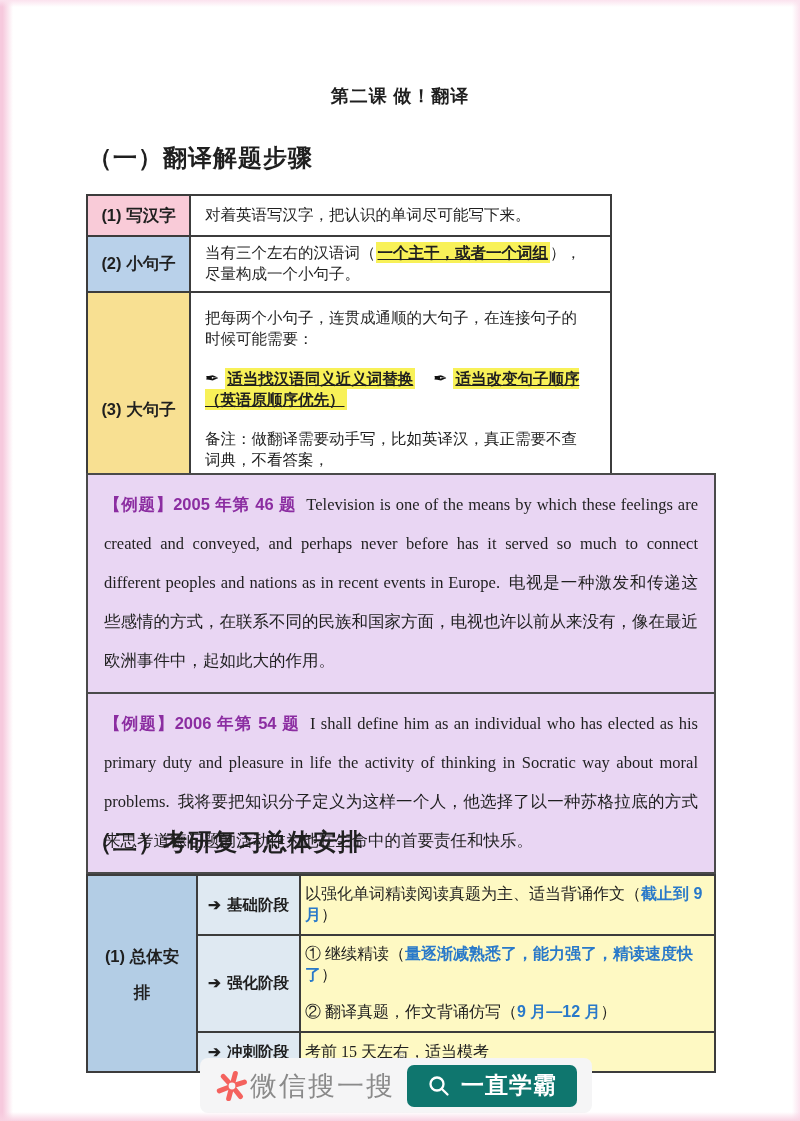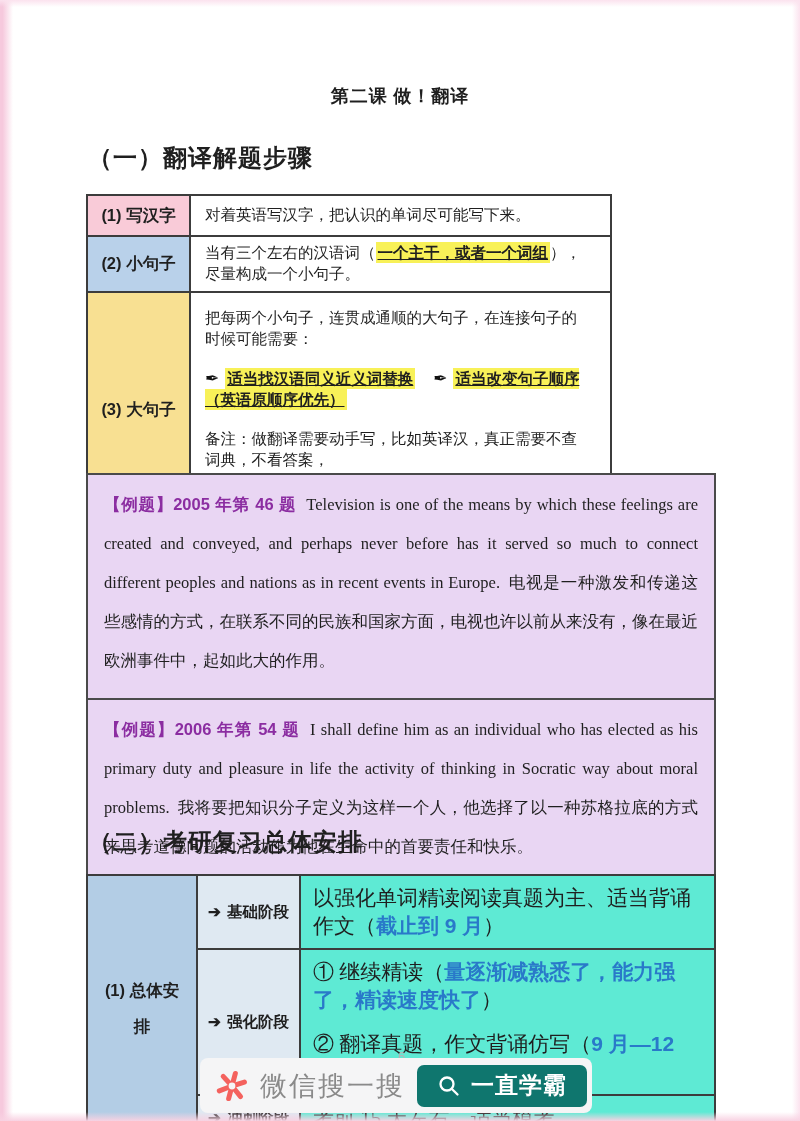--- a/index.html
+++ b/index.html
@@ -54,21 +54,21 @@
   }
   .pen { font-size:17px; margin-right:6px; color:#111; }
   .pen2 { margin-left:14px; }
 
   
   .example-box {
     position:absolute; left:86px; top:473px; width:630px;
     border:2px solid #4a4a4a; background:#e9d6f3;
   }
   .example {
-    padding:10px 16px 18px 16px;
+    padding:10px 16px 12px 16px;
     font-size:16.5px; line-height:39px; text-align:justify;
   }
   .example + .example { border-top:2px solid #4a4a4a; }
   .ex-tag {
     color:#8b2da1; font-weight:bold;
     font-family:"Liberation Sans", sans-serif;
     font-size:16.5px; margin-right:10px;
   }
   .ex-en { margin-right:8px; }
 
@@ -78,40 +78,40 @@
   .tbl2 .c1 {
     width:110px; background:#b3cde5; text-align:center;
     font-family:"Liberation Sans", sans-serif; font-weight:bold; font-size:16.5px;
     line-height:36px;
   }
   .tbl2 .c2 {
     width:103px; background:#dfe9f2; padding-left:10px;
     font-weight:bold; font-size:15.5px; white-space:nowrap;
   }
   .tbl2 .c2 .arrow { margin-right:6px; font-weight:bold; }
-  .tbl2 .c3 { background:#5eead4; padding:8px 8px 8px 12px; font-size:21px; }
+  .tbl2 .c3 { background:#fef9c3; padding:8px 8px 8px 4px; font-size:16px; }
   .t2r1 td { height:42px; }
   .t2r2 td { height:88px; }
   .t2r3 td { height:40px; }
   .t2r2 .c3 p + p { margin-top:16px; }
   .blue {
     color:#2979c9; font-weight:bold;
     font-family:"Liberation Sans", sans-serif;
   }
 
   
   .footer-bar {
     position:absolute; left:200px; top:1058px; width:392px; height:55px;
     background:#f5f5f6; border-radius:8px;
     display:flex; align-items:center; padding-left:14px;
   }
   .spark-icon { width:36px; height:36px; flex:0 0 auto; }
   .brand-text {
     font-family:"Liberation Sans", sans-serif;
-    font-size:27px; color:#8a8a8a; letter-spacing:2px; margin-left:10px;
+    font-size:27px; color:#8a8a8a; letter-spacing:2px; 
     white-space:nowrap;
   }
   .page-num {
     position:absolute; left:398px; top:1049px;
     font-size:13px; color:#b5b5b5;
     font-family:"Liberation Sans", sans-serif;
   }
   .search-pill {
     margin-left:12px; height:42px; border-radius:7px;
     background:#0f766e; color:#fff;

